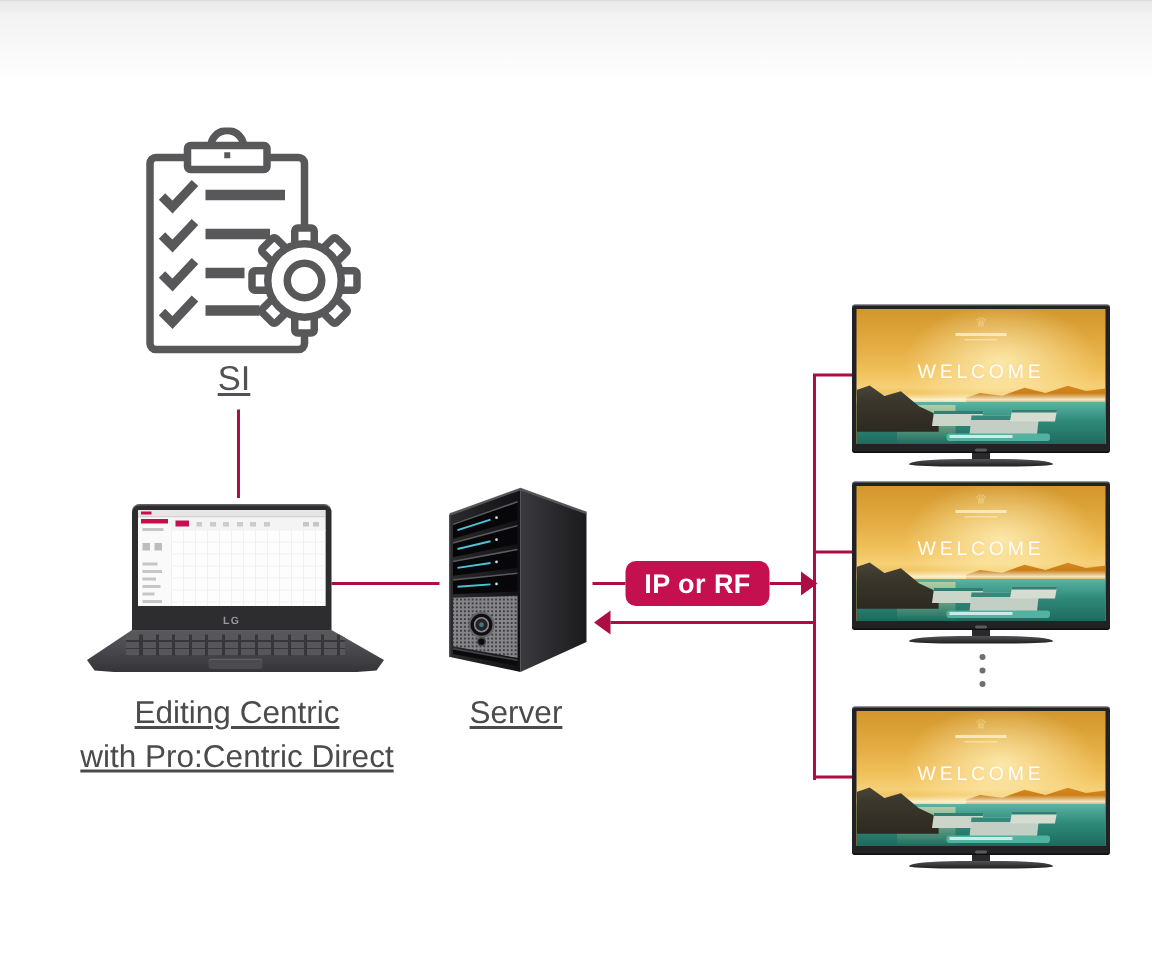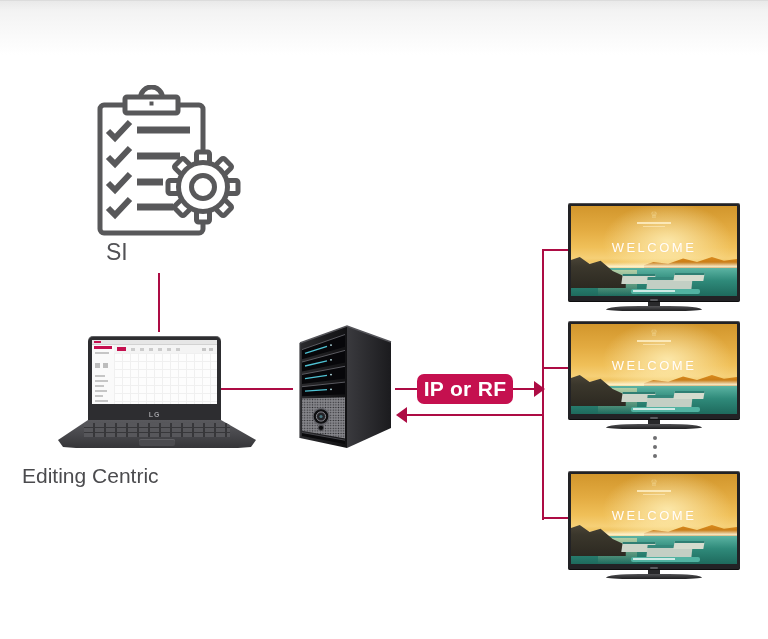--- a/index.html
+++ b/index.html
@@ -14,24 +14,24 @@
   .topband{position:absolute;left:0;top:0;width:768px;height:54px;
     background:linear-gradient(180deg,#e9e9e9 0%,#f3f3f3 18%,#ffffff 100%);
     border-top:1px solid #dcdcdc;}
   
   .hline,.vline{position:absolute;background:var(--line);}
   .arrow-right{position:absolute;width:0;height:0;border-top:8px solid transparent;
     border-bottom:8px solid transparent;border-left:11px solid var(--line);}
   .arrow-left{position:absolute;width:0;height:0;border-top:8px solid transparent;
     border-bottom:8px solid transparent;border-right:11px solid var(--line);}
   .badge{position:absolute;left:417px;top:374px;width:96px;height:30px;border-radius:7px;
-    background:var(--accent);color:#fff;font-size:21px;font-weight:bold;letter-spacing:.3px;
+    background:var(--accent);color:#fff;font-size:18px;font-weight:bold;letter-spacing:.3px;
     display:flex;align-items:center;justify-content:center;}
   
-  .caption{position:absolute;color:var(--textgray);font-size:21px;line-height:29px;}
+  .caption{position:absolute;color:var(--textgray);font-size:21px;text-align:center;line-height:29px;text-decoration:underline;}
   
   .laptop{position:absolute;left:58px;top:332px;width:198px;height:118px;}
   .lid{position:absolute;left:30px;top:4px;width:133px;height:84px;background:#2d2d30;
     border-radius:5px 5px 0 0;box-shadow:inset 0 1px 0 rgba(255,255,255,.25);}
   .lcd{position:absolute;left:4px;top:4px;width:125px;height:64px;background:#fff;overflow:hidden;}
   .lcd-top{position:absolute;left:0;top:0;right:0;height:4px;background:#e6e6e6;border-bottom:1px solid #d2d2d2;}
   .lcd-top i{position:absolute;left:2px;top:1px;width:7px;height:2px;background:var(--accent);}
   .lcd-side{position:absolute;left:0;top:5px;bottom:0;width:22px;background:#fafafa;border-right:1px solid #dedede;}
   .sb-red{height:3px;background:var(--accent);margin:1px 2px 3px 2px;}
   .sb-bar{height:2px;background:#c6c6c6;margin:3px 3px 0 3px;}
@@ -184,20 +184,21 @@
       <div class="lg-logo">LG</div>
     </div>
     <div class="base">
       <div class="keys"></div>
       <div class="touchpad"></div>
     </div>
   </div>
 
   <div class="caption" style="left:22px;top:461px;width:272px">
     <div>Editing Centric</div>
+    <div>with Pro:Centric Direct</div>
   </div>
 
   <svg class="absvg" style="left:293px;top:323px" width="102" height="134" viewBox="0 0 102 134">
     <defs>
       <linearGradient id="gfront" x1="0" y1="0" x2="1" y2="0">
         <stop offset="0" stop-color="#2b2b2e"></stop>
           <stop offset="1" stop-color="#111113"></stop>
       </linearGradient>
       <linearGradient id="gside" x1="0" y1="0" x2="1" y2="0">
         <stop offset="0" stop-color="#3a3a3e"></stop>
@@ -234,20 +235,21 @@
 
     <polygon points="9,75.5 52,74.2 52,115.6 9,107.8" fill="url(#mesh)"></polygon>
     <circle cx="28" cy="93.5" r="8" fill="#0f0f11" stroke="#64646a" stroke-width="1.4"></circle>
     <circle cx="28" cy="93.5" r="4.6" fill="#232327" stroke="#8b8b91" stroke-width="1"></circle>
     <circle cx="28" cy="93.5" r="1.6" fill="#46747e"></circle>
     <circle cx="28" cy="104.8" r="2.6" fill="#0c0c0e" stroke="#4a4a4f" stroke-width="1"></circle>
     <polygon points="9,109.5 52,117.2 52,121 9,113" fill="#0a0a0c"></polygon>
     <line x1="9" y1="109.5" x2="52" y2="117.2" stroke="#45454a" stroke-width="1"></line>
   </svg>
 
+  <div class="caption" style="left:293px;top:461px;width:102px">Server</div>
 
   <div class="tv" style="top:203px">
     <div class="panel">
       <div class="screen">
         <div class="cliffs"></div>
         <div class="haze"></div>
         <div class="sea"></div>
         <div class="glint"></div>
         <div class="rocks"></div>
         <div class="bld1"></div>

